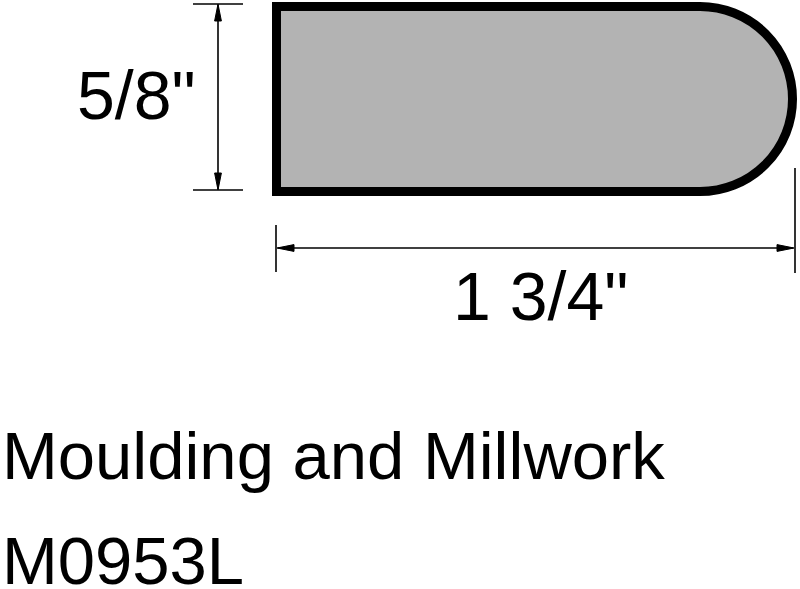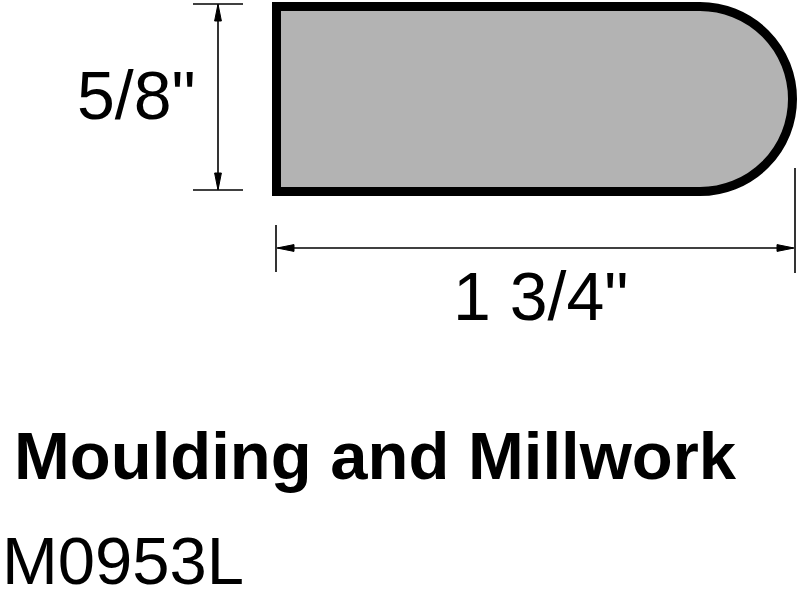--- a/index.html
+++ b/index.html
@@ -27,21 +27,21 @@
   }
   .label-height { left: 77px; top: 61px; }
   .label-width  { left: 453px; top: 262px; }
   .title-line {
     position: absolute;
     font-size: 67px;
     line-height: 1;
     color: #000000;
     white-space: nowrap;
   }
-  .title-line1 { left: 14px; top: 422px; font-weight: bold; }
+  .title-line1 { left: 2px; top: 422px; }
   .title-line2 { left: 2px; top: 527px; }
 </style>
 </head>
 <body>
 
 <div class="canvas">
 
   <svg class="drawing-svg" viewBox="0 0 800 589" xmlns="http://www.w3.org/2000/svg">
 
     <path d="M 276.5 6.5 L 700 6.5 A 92.5 92.5 0 0 1 700 191.5 L 276.5 191.5 Z" stroke-width="9" stroke-linejoin="miter" fill="#b3b3b3" stroke="#000000"></path>

